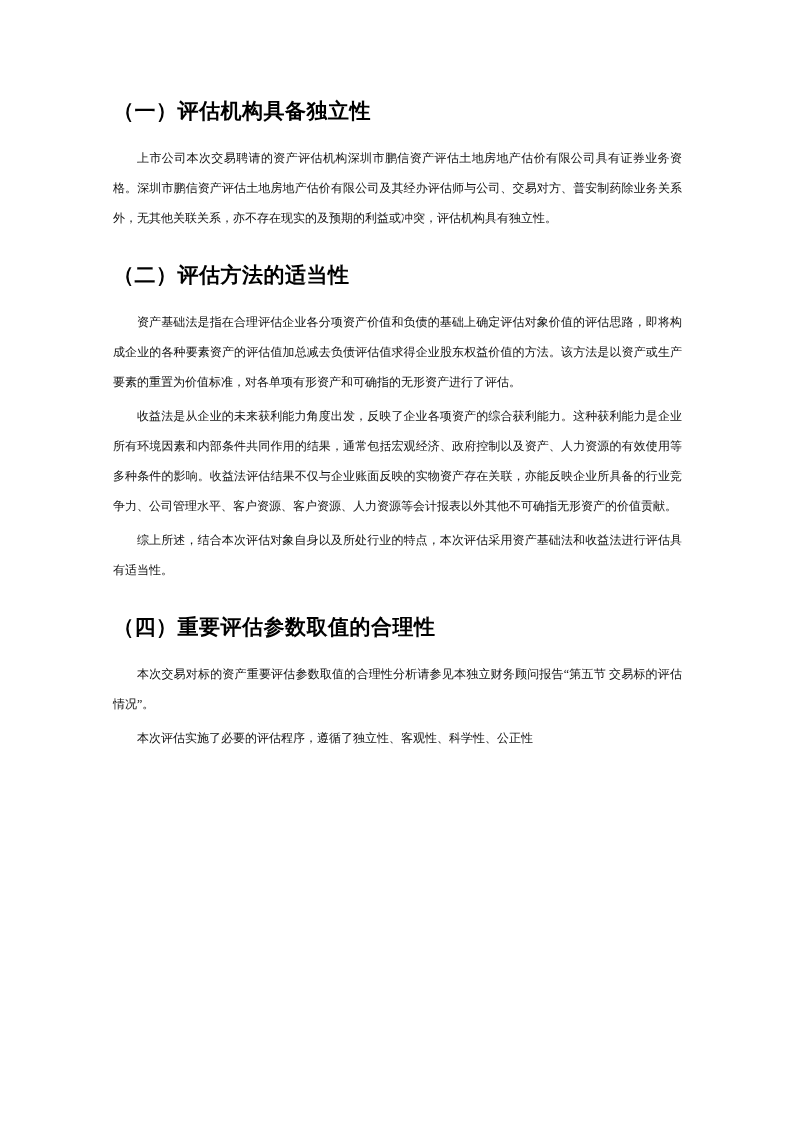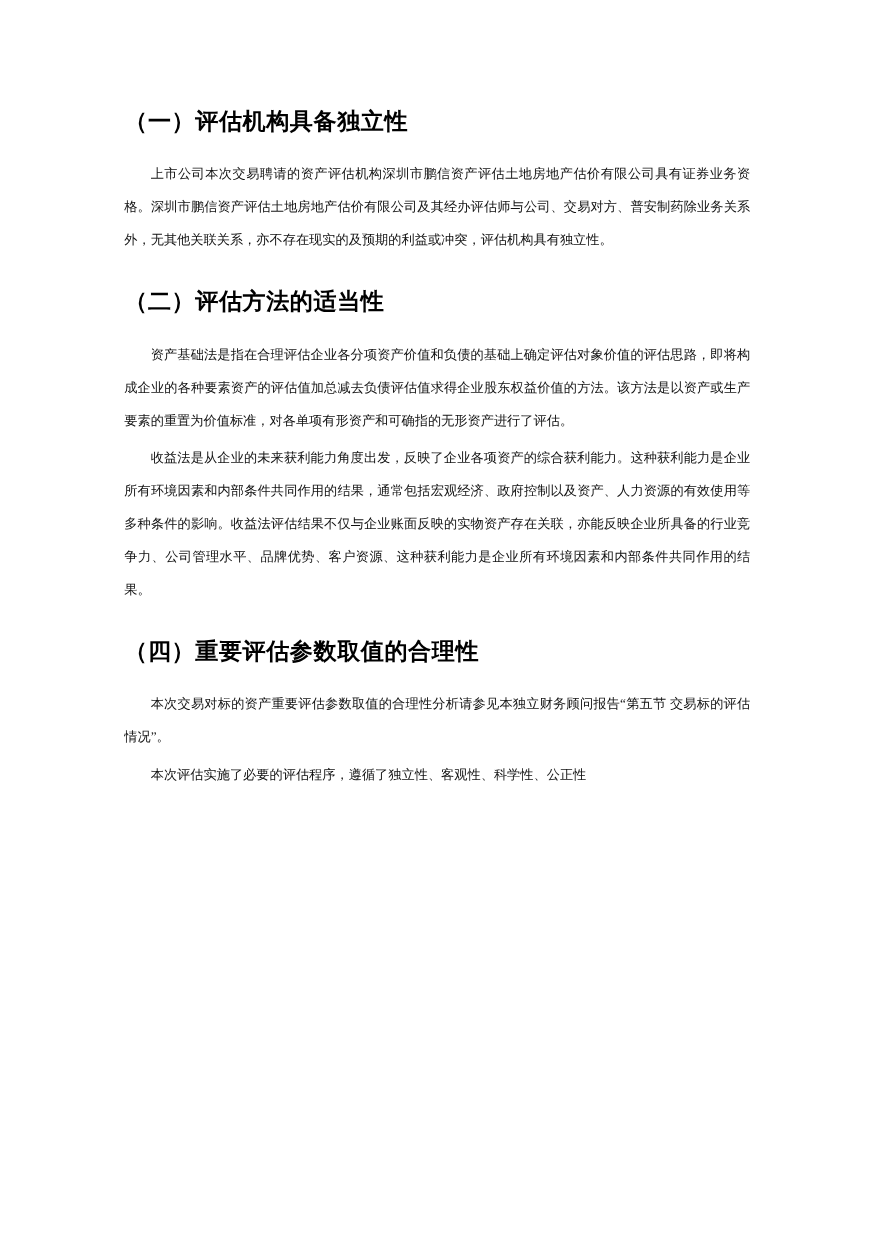--- a/index.html
+++ b/index.html
@@ -61,21 +61,22 @@
   <div class="content">
 
     <div class="section">
       <h2 class="section-heading">（一）评估机构具备独立性</h2>
       <p class="body-paragraph">上市公司本次交易聘请的资产评估机构深圳市鹏信资产评估土地房地产估价有限公司具有证券业务资格。深圳市鹏信资产评估土地房地产估价有限公司及其经办评估师与公司、交易对方、普安制药除业务关系外，无其他关联关系，亦不存在现实的及预期的利益或冲突，评估机构具有独立性。</p>
     </div>
 
     <div class="section">
       <h2 class="section-heading">（二）评估方法的适当性</h2>
       <p class="body-paragraph">资产基础法是指在合理评估企业各分项资产价值和负债的基础上确定评估对象价值的评估思路，即将构成企业的各种要素资产的评估值加总减去负债评估值求得企业股东权益价值的方法。该方法是以资产或生产要素的重置为价值标准，对各单项有形资产和可确指的无形资产进行了评估。</p>
-      <p class="body-paragraph">收益法是从企业的未来获利能力角度出发，反映了企业各项资产的综合获利能力。这种获利能力是企业所有环境因素和内部条件共同作用的结果，通常包括宏观经济、政府控制以及资产、人力资源的有效使用等多种条件的影响。收益法评估结果不仅与企业账面反映的实物资产存在关联，亦能反映企业所具备的行业竞争力、公司管理水平、品牌优势、客户资源、这种获利能力是企业所有环境因素和内部条件共同作用的结果。</p>
+      <p class="body-paragraph">收益法是从企业的未来获利能力角度出发，反映了企业各项资产的综合获利能力。这种获利能力是企业所有环境因素和内部条件共同作用的结果，通常包括宏观经济、政府控制以及资产、人力资源的有效使用等多种条件的影响。收益法评估结果不仅与企业账面反映的实物资产存在关联，亦能反映企业所具备的行业竞争力、公司管理水平、客户资源、客户资源、人力资源等会计报表以外其他不可确指无形资产的价值贡献。</p>
+      <p class="body-paragraph">综上所述，结合本次评估对象自身以及所处行业的特点，本次评估采用资产基础法和收益法进行评估具有适当性。</p>
     </div>
 
 
     <div class="section">
       <h2 class="section-heading">（四）重要评估参数取值的合理性</h2>
       <p class="body-paragraph">本次交易对标的资产重要评估参数取值的合理性分析请参见本独立财务顾问报告“第五节 交易标的评估情况”。</p>
       <p class="body-paragraph">本次评估实施了必要的评估程序，遵循了独立性、客观性、科学性、公正性</p>
     </div>
 
   </div>

